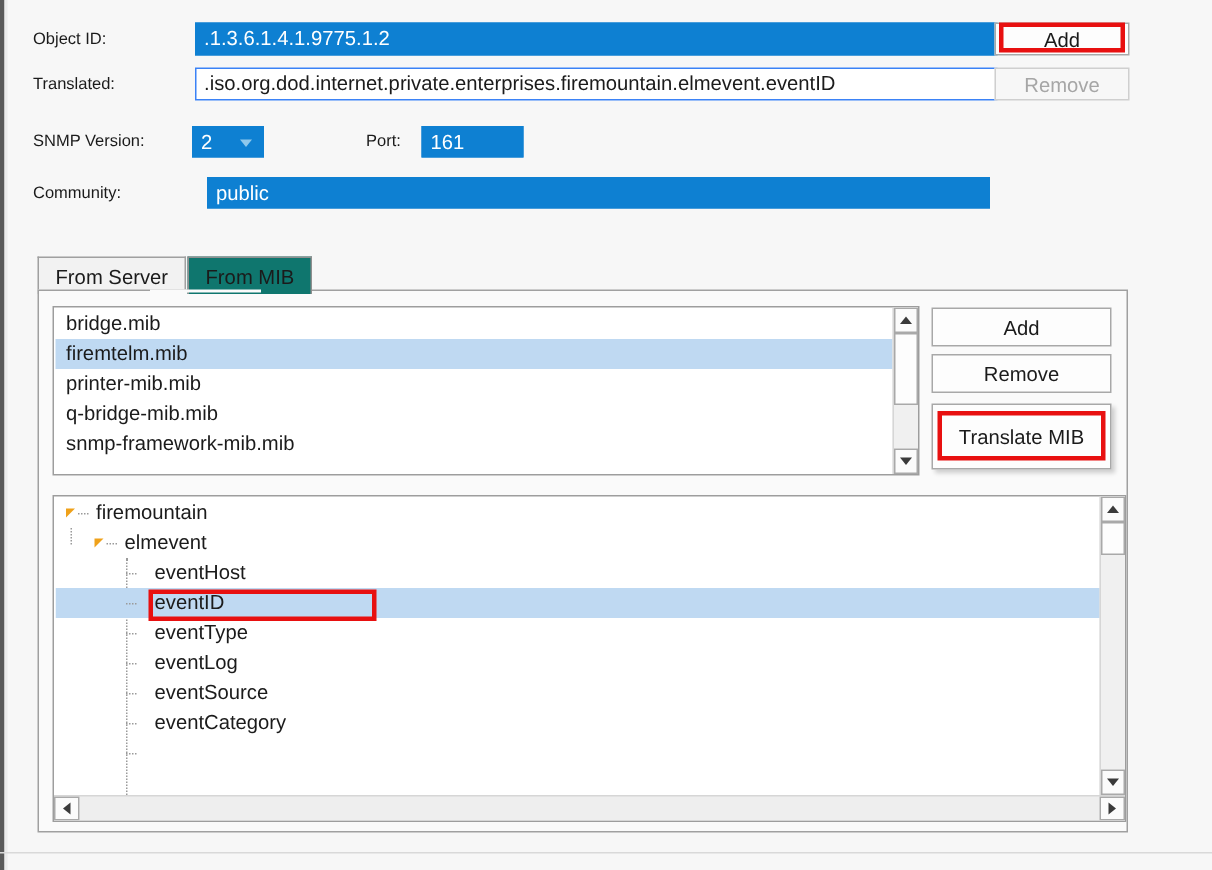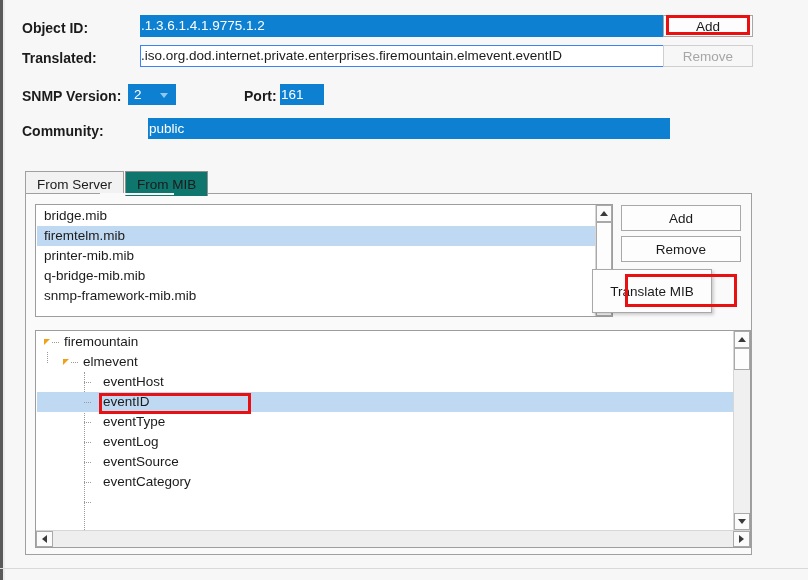--- a/index.html
+++ b/index.html
@@ -27,36 +27,34 @@
   .page-edge-inner {
     position: absolute;
     left: 3px; top: 0;
     width: 2px; height: 580px;
     background: #ececec;
   }
 
   
   .lbl {
     position: absolute;
-    font-size: 14px;
+    font-size: 11px;
     color: #1b1b1b;
     white-space: nowrap;
-    font-weight: bold;
   }
   .field {
     position: absolute;
     box-sizing: border-box;
     font-size: 13.5px;
     line-height: 1;
     display: flex;
     align-items: center;
-    padding-left: 0;
+    padding-left: 5px;
     white-space: nowrap;
     overflow: hidden;
-    margin-left: 10px;
   }
   .field.sel {
     background: #0e80d2;
     color: #ffffff;
     border: 1px solid #0e80d2;
   }
   .field.plain {
     background: #ffffff;
     color: #1b1b1b;
     border: 1px solid #3b82f6;
@@ -321,21 +319,21 @@
 
   <div class="btn disabled" style="left:663px; top:45px; width:90px; height:22px;">Remove</div>
 
   <div class="lbl" style="left:22px; top:88px;">SNMP Version:</div>
   <div class="combo" style="left:128px; top:84px; width:48px; height:21px;">
     <span>2</span>
     <span class="arrow"></span>
   </div>
 
   <div class="lbl" style="left:244px; top:88px;">Port:</div>
-  <div class="field sel" style="left:270px; top:84px; width:44px; height:21px;">161</div>
+  <div class="field sel" style="left:281px; top:84px; width:68px; height:21px;">161</div>
 
   <div class="lbl" style="left:22px; top:123px;">Community:</div>
   <div class="field sel" style="left:138px; top:118px; width:522px; height:21px;">public</div>
 
   <div class="tabstrip">
     <div class="tab" style="left:0px;">From Server</div>
     <div class="tab active" style="left:100px;">From MIB</div>
   </div>
 
   <div class="tabpanel">
@@ -357,21 +355,21 @@
       </div>
       <div class="sb-thumb" style="top:17px; height:48px;"></div>
       <div class="sb-btn" style="bottom:0px;">
         <span class="tri-down"></span>
       </div>
     </div>
   </div>
 
   <div class="btn" style="left:621px; top:205px; width:120px; height:26px;">Add</div>
   <div class="btn" style="left:621px; top:236px; width:120px; height:26px;">Remove</div>
-  <div class="btn shadow" style="left:592px; top:269px; width:120px; height:44px;">Translate MIB</div>
+  <div class="btn shadow" style="left:621px; top:269px; width:120px; height:44px;">Translate MIB</div>
   <div class="annot" style="left:625px; top:274px; width:112px; height:33px;"></div>
 
   <div class="treebox" style="left:35px; top:330px; width:716px; height:218px;">
 
     <div class="tree-viewport">
 
       <div class="tree-row">
         <span class="expander" style="left:7px;"></span>
         <span class="hline" style="left:15px;"></span>
         <span class="tree-label" style="left:27px;">firemountain</span>

